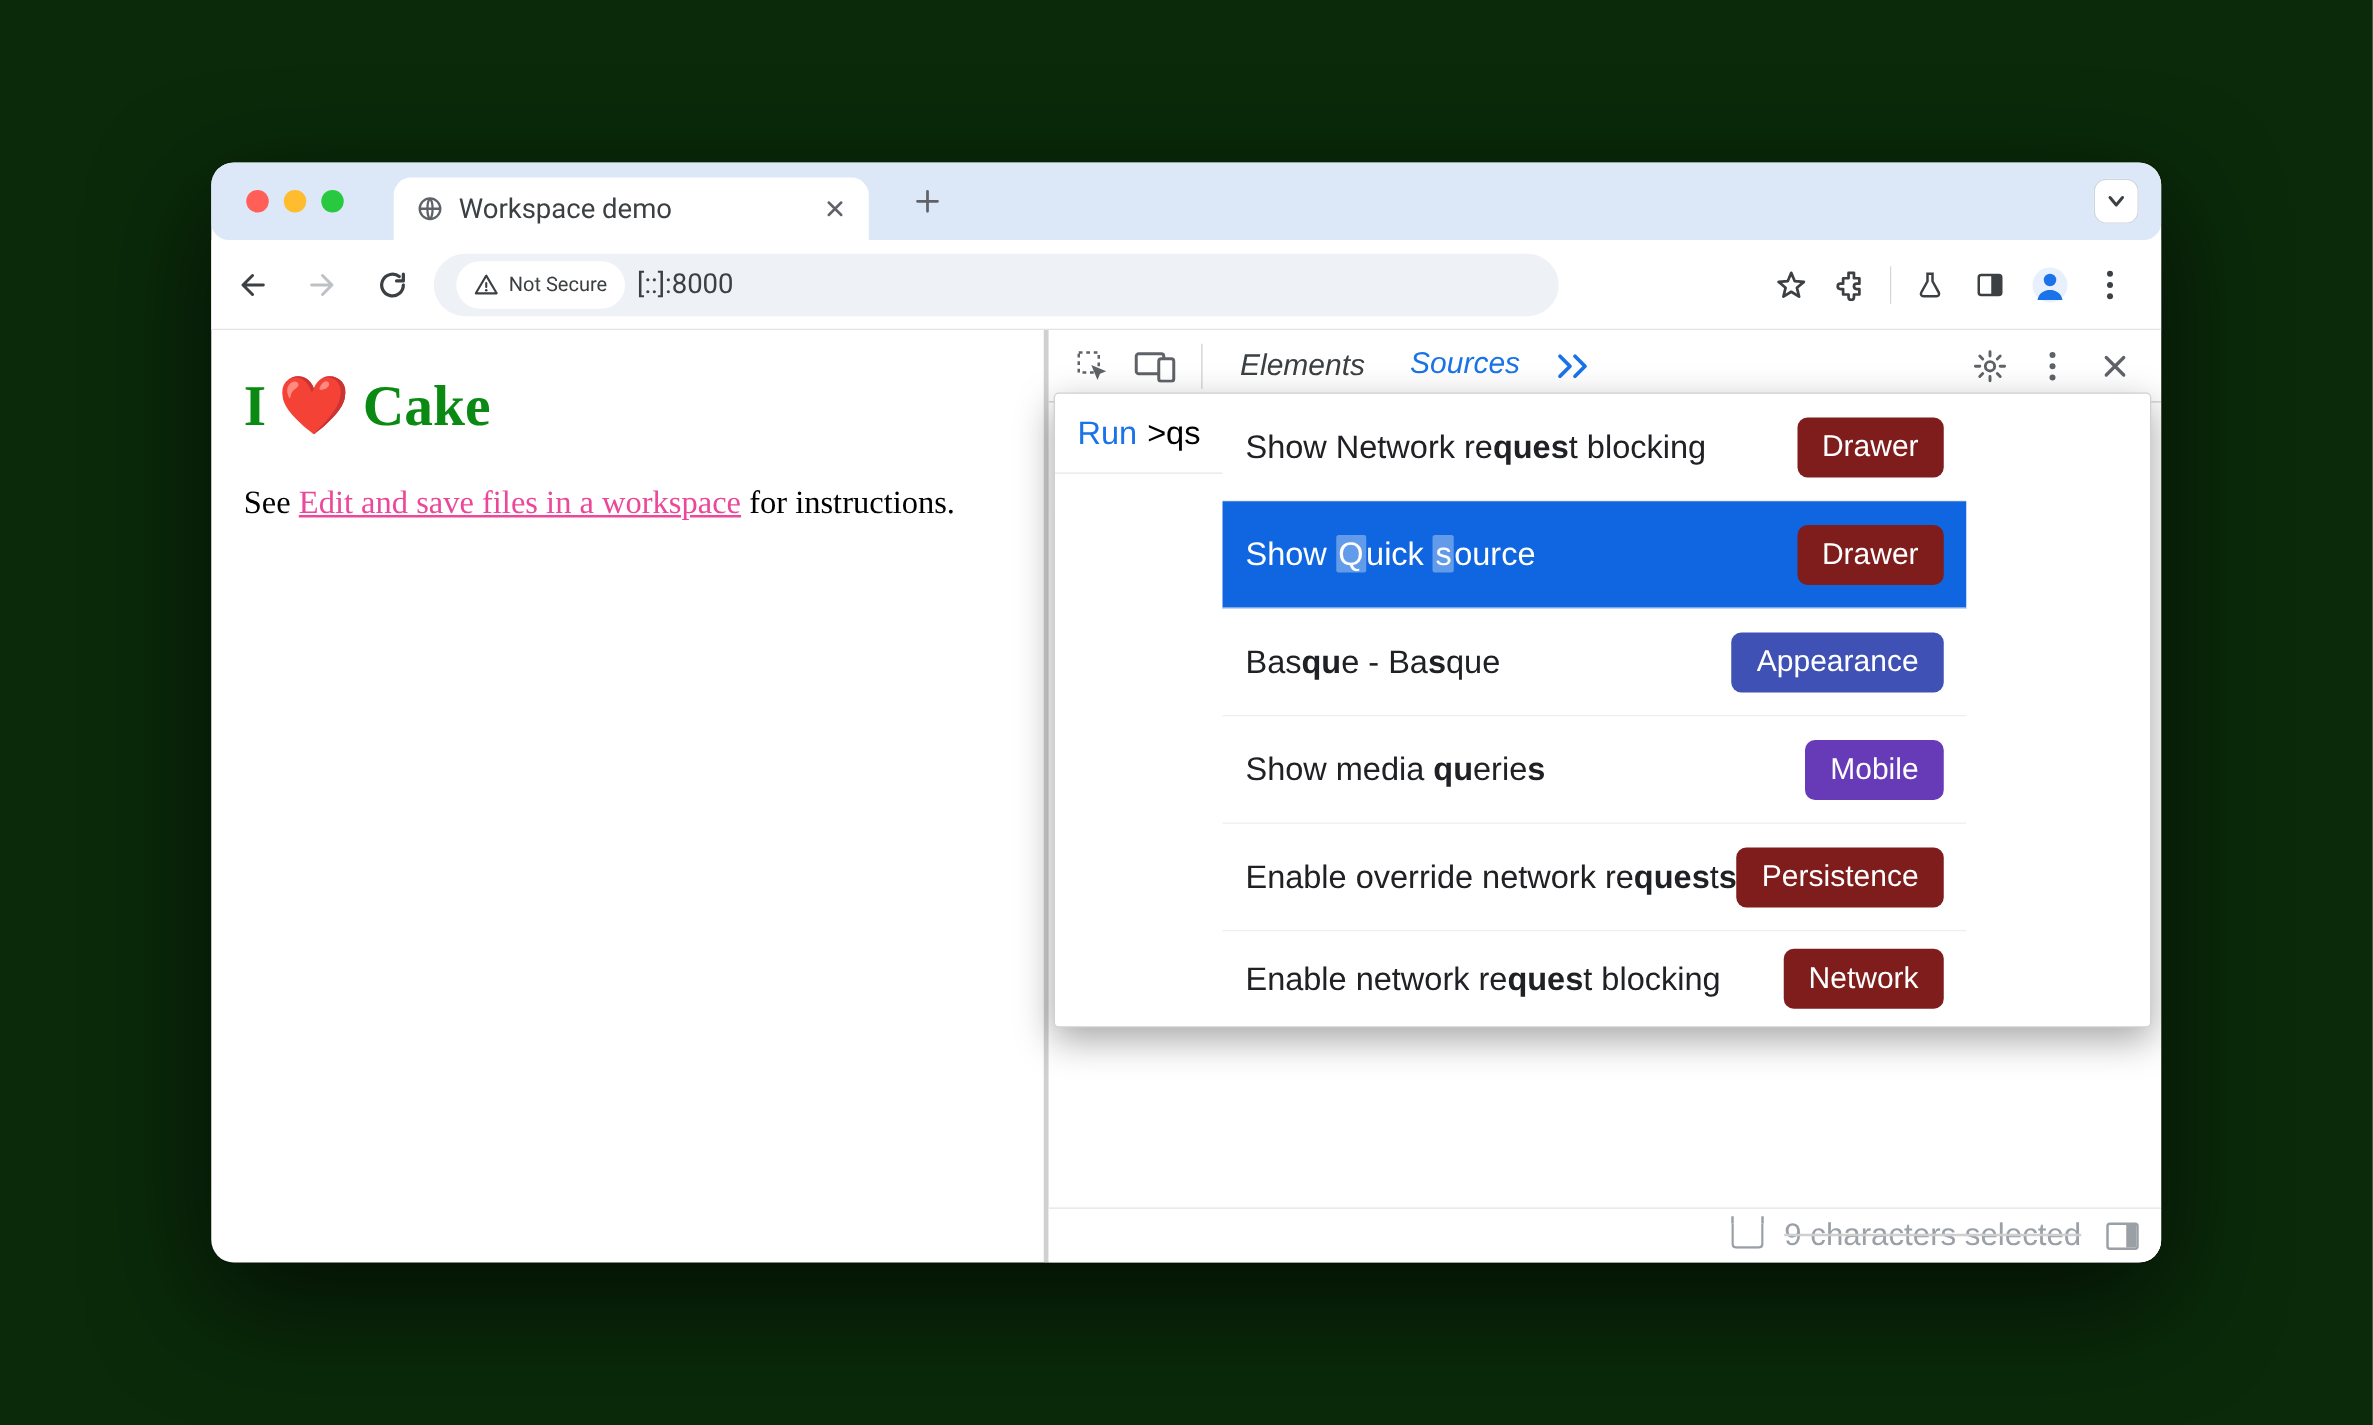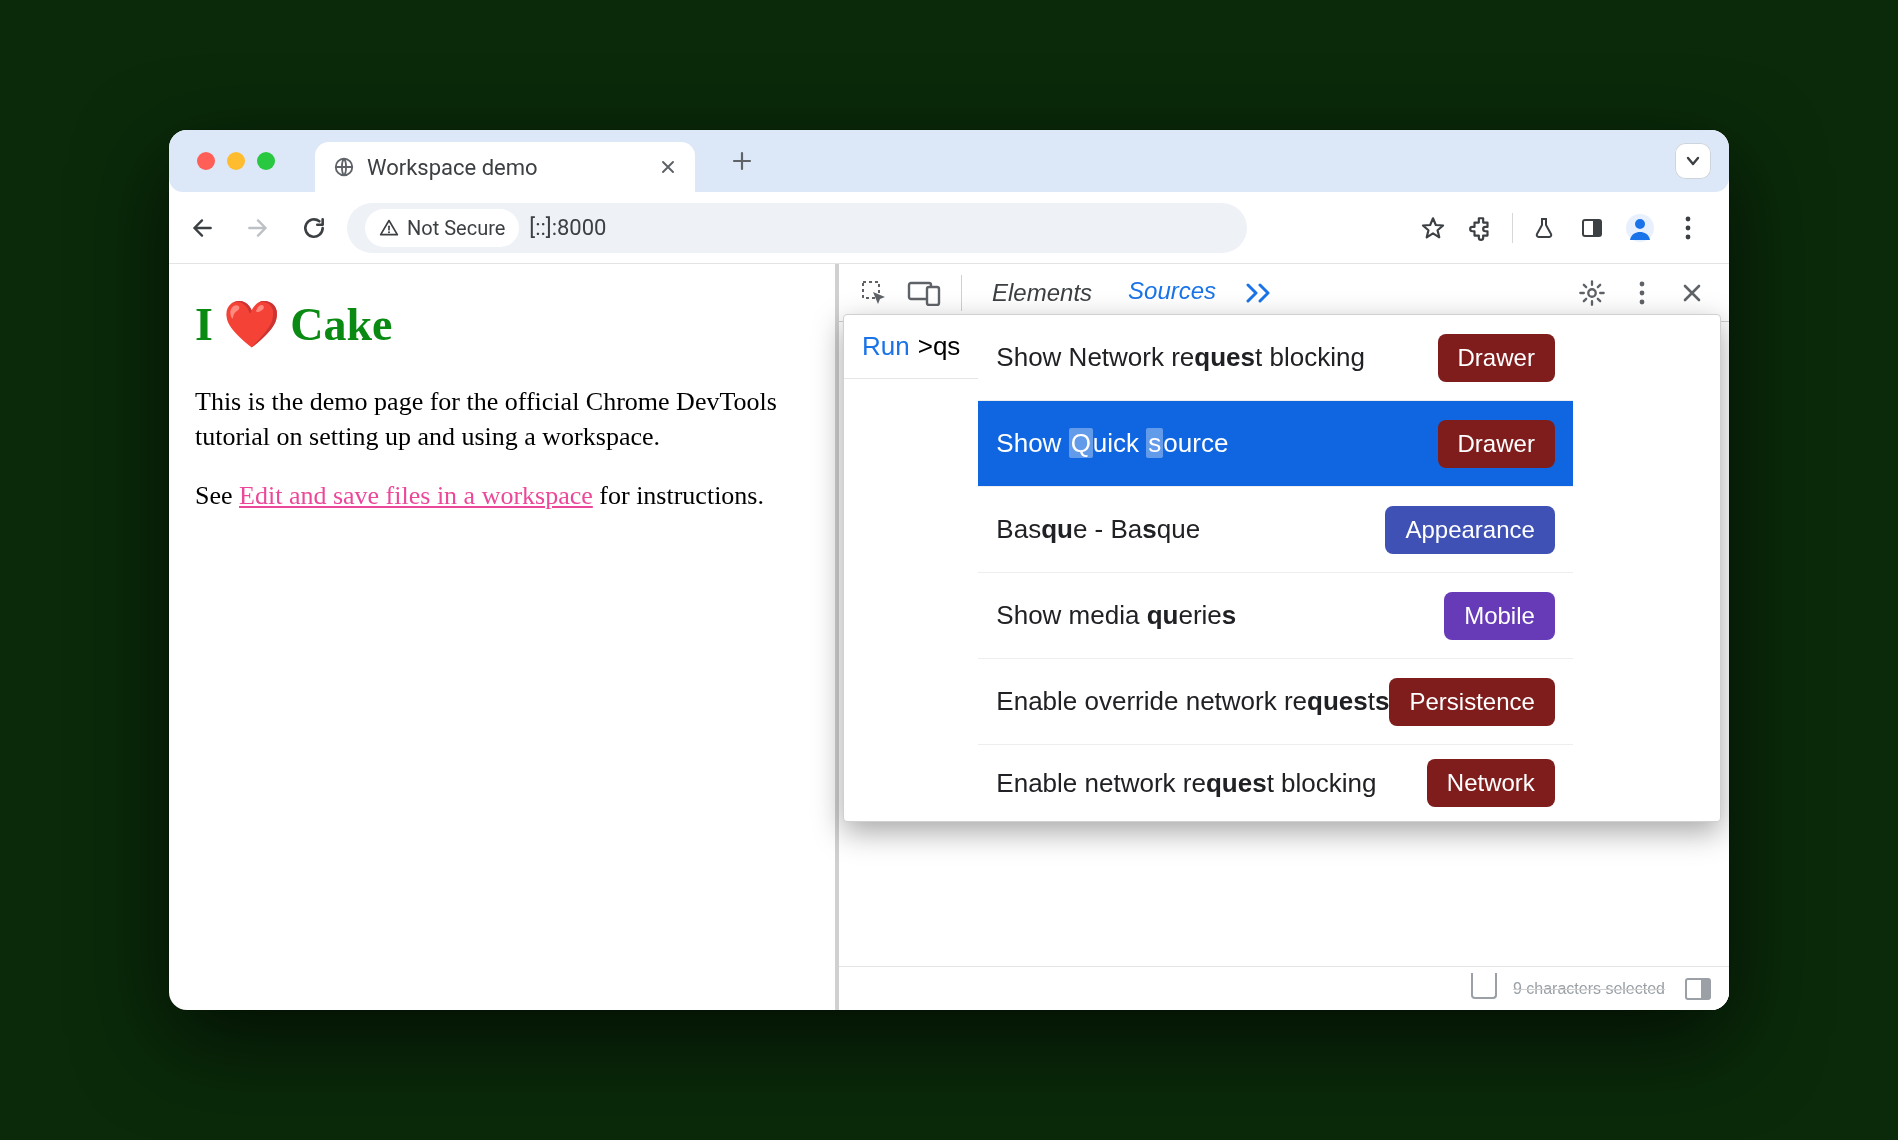--- a/index.html
+++ b/index.html
@@ -22,21 +22,21 @@
   .globe { width:22px; height:22px; color:#5f6368; flex:none; }
   .tab-close { margin-left:auto; color:#5f6368; flex:none; }
   .newtab { color:#5f6368; margin-left: 22px; }
   .caret-btn { margin-left:auto; width:36px; height:36px; border-radius:10px; background:#fff; display:flex; align-items:center; justify-content:center; color:#333; box-shadow: inset 0 0 0 1px #cdd4dd;}
 
   
   .toolbar { height: 72px; background:#fff; display:flex; align-items:center; padding: 0 18px 0 10px; gap: 10px; border-bottom: 1px solid #e4e4e4;}
   .nav-ico { width:46px; height:46px; display:flex; align-items:center; justify-content:center; color:#3c4043; border-radius:50%; }
   .nav-ico.dim{ color:#bdc1c6; }
   .omnibox { flex: 0 0 900px; height:50px; background:#eef1f6; border-radius:28px; display:flex; align-items:center; padding: 0 18px; font-size:22px; color:#3c4043; gap:10px;}
-  .sec-chip { background:#fff; border-radius:20px; height:38px; display:flex; align-items:center; padding:0 14px; gap:8px; color:#3c4043; font-size:20px;}
+  .sec-chip { background:#fff; border-radius:20px; height:38px; display:flex; align-items:center; padding:0 14px; gap:8px; color:#3c4043; font-size:16px;}
   .tb-right { margin-left:auto; display:flex; align-items:center; gap: 2px; }
   .tb-i { width:46px; height:46px; display:flex; align-items:center; justify-content:center; color:#3c4043; }
   .vbar{ width:1px; height:30px; background:#d7d7d7; margin:0 6px;}
 
   
   .content { flex:1; display:flex; overflow:hidden; }
   .page { width: 670px; padding: 30px 26px; font-family: Georgia, "Times New Roman", serif; font-size:26px; color:#000; line-height:1.35; border-right: 4px solid #d0d0d0;}
   .page h1 { color:#0a8a12; font-size:46px; font-weight:700; display:flex; align-items:center; gap:10px; margin-bottom: 28px; font-family: Georgia, serif;}
   .page p { margin-bottom: 24px;}
   .page a { color:#ec4899; text-decoration: underline; }
@@ -55,21 +55,21 @@
   .cmd-head .run{ color:#1a73e8; margin-right:8px;}
   .cmd-item { height:86px; display:flex; align-items:center; justify-content:space-between; padding: 0 18px; font-size:26px; color:#202124; border-bottom:1px solid #eee;}
   .cmd-item:last-child{border-bottom:none; height:76px;}
   .cmd-item.sel { background:#1066e0; color:#fff;}
   .pill { border-radius:8px; padding:10px 20px; font-size:24px; color:#fff; font-weight:400;}
   .pill.green{ background:#7f1d1d;} .pill.indigo{background:#3f51b5;} .pill.purple{background:#673ab7;}
   .hl { background:rgba(255,255,255,0.35); padding:0 2px; border-radius:2px;}
   .bld{ font-weight:700; }
 
   
-  .dt-bottom { position:absolute; bottom:0; right:0; left:0; height:44px; display:flex; align-items:center; justify-content:flex-end; padding:0 18px; font-size:16px; color:#9aa0a6; border-top:1px solid #e4e4e4; background:#fff;}
+  .dt-bottom { position:absolute; bottom:0; right:0; left:0; height:44px; display:flex; align-items:center; justify-content:flex-end; padding:0 18px; font-size:25px; color:#9aa0a6; border-top:1px solid #e4e4e4; background:#fff;}
   .brk{ width:26px; height:20px; border:2px solid #9aa0a6; border-top:none; border-radius:0 0 4px 4px; margin-right:16px; position:relative;}
   .brk::before,.brk::after{content:"";position:absolute;top:-6px;width:2px;height:6px;background:#9aa0a6;}
   .brk::before{left:-2px;} .brk::after{right:-2px;}
   .dock-i{ width:26px; height:22px; border:2px solid #9aa0a6; border-radius:3px; position:relative;}
   .dock-i::after{content:"";position:absolute;right:0;top:0;bottom:0;width:8px;background:#9aa0a6;}
 
   svg{display:block;}
 </style>
 </head>
 <body>
@@ -176,21 +176,20 @@
   </div>
 
   <div class="content">
 
     <div class="page">
       <h1>
         <span>I</span>
         <span>❤️</span>
         <span>Cake</span>
       </h1>
-      <p>This is the demo page for the official Chrome DevTools tutorial on setting up and using a workspace.</p>
       <p>
         <span>See </span><a href="#">Edit and save files in a workspace</a><span> for instructions.</span>
       </p>
     </div>
 
     <div class="devtools">
       <div class="dt-tabs">
         <div class="dt-ico">
           <svg width="30" height="30" viewBox="0 0 30 30">
             <rect x="4" y="4" width="16" height="16" fill="none" stroke="#5f6368" stroke-width="2" stroke-dasharray="3 3"></rect>

